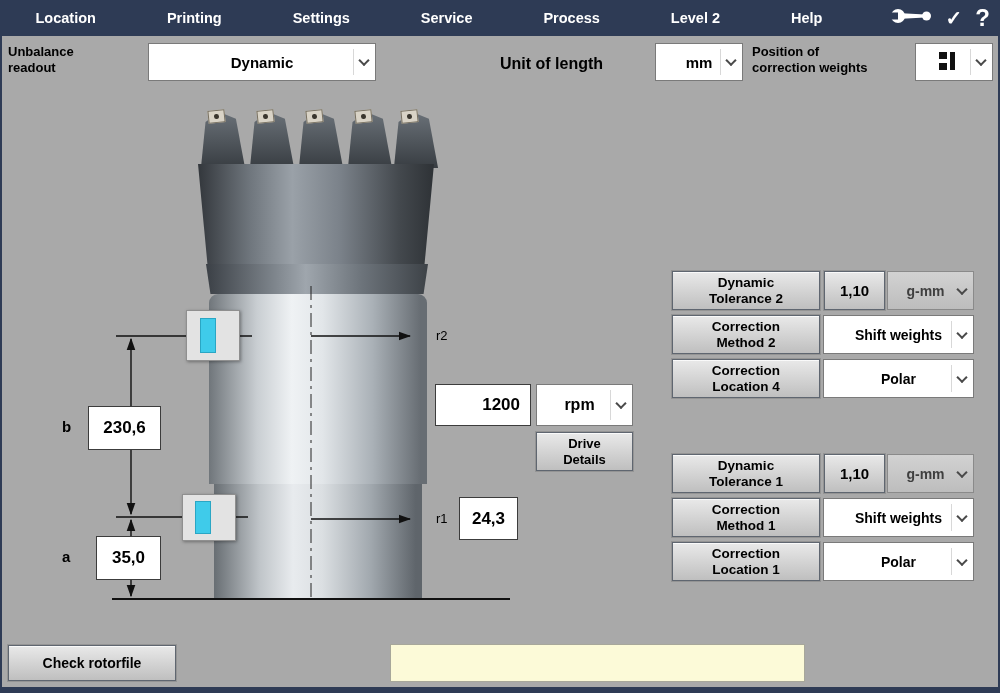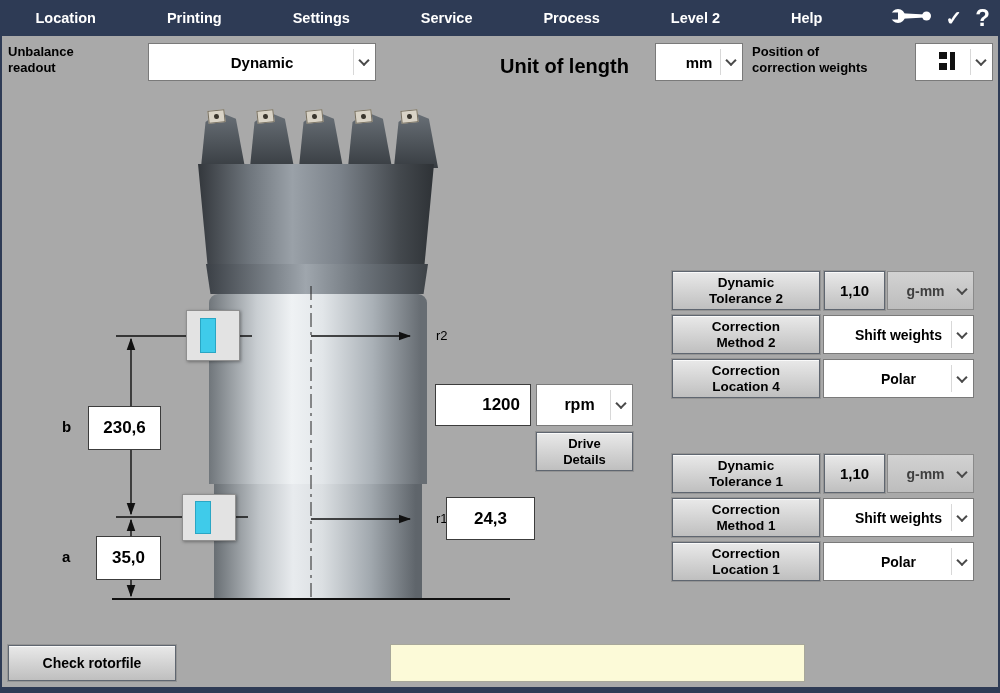--- a/index.html
+++ b/index.html
@@ -18,21 +18,21 @@
   .menubar { position:absolute; top:0; left:0; width:100%; height:36px; background:#2e3b55; z-index:30; }
   .menu-items { position:absolute; left:0; top:0; width:858px; height:36px; display:flex; align-items:center; justify-content:space-around; }
   .menu-item { color:#fff; font-size:14.5px; font-weight:bold; padding:0 6px; cursor:default; }
   .menu-icons { position:absolute; right:10px; top:0; height:36px; display:flex; align-items:center; gap:13px; }
   .icon-check { color:#fff; font-size:20px; font-weight:bold; line-height:1; }
   .icon-help  { color:#fff; font-size:24px; font-weight:bold; line-height:1; }
 
   
   .lbl { position:absolute; color:#000; font-weight:bold; }
   .lbl-2line { font-size:13px; line-height:16px; }
-  .lbl-1line { font-size:20px; }
+  .lbl-1line { font-size:16px; }
 
   .dd {
     position:absolute; background:#fff; border:1px solid #7a7a7a;
     display:flex; align-items:center; justify-content:center;
     font-weight:bold; font-size:15px; color:#000; cursor:default;
   }
   .dd .dd-sep { position:absolute; right:21px; top:5px; bottom:5px; width:1px; background:#d8d8d8; }
   .chev {
     position:absolute; right:7px; top:50%; width:8px; height:8px;
     border-right:2px solid #4a4a4a; border-bottom:2px solid #4a4a4a;
@@ -193,21 +193,21 @@
 
   <div class="dim-label" style="left:62px; top:418px; font-weight:bold; font-size:15px;">b</div>
   <div class="whitebox" style="left:88px; top:406px; width:73px; height:44px; z-index:8;">230,6</div>
 
   <div class="dim-label" style="left:62px; top:548px; font-weight:bold; font-size:15px;">a</div>
   <div class="whitebox" style="left:96px; top:536px; width:65px; height:44px; z-index:8;">35,0</div>
 
   <div class="dim-label" style="left:436px; top:328px; font-size:13px;">r2</div>
 
   <div class="dim-label" style="left:436px; top:511px; font-size:13px;">r1</div>
-  <div class="whitebox" style="left:446px; top:497px; width:89px; height:43px; z-index:8;">24,3</div>
+  <div class="whitebox" style="left:459px; top:497px; width:59px; height:43px; z-index:8;">24,3</div>
 
   <div class="whitebox right" style="left:435px; top:384px; width:96px; height:42px; z-index:8;">1200</div>
   <div class="dd" style="left:536px; top:384px; width:97px; height:42px; z-index:8; font-size:16px;">
     <span style="margin-right:10px;">rpm</span>
     <span class="dd-sep"></span>
     <span class="chev"></span>
   </div>
   <div class="btn3d btn-normalweight" style="left:536px; top:432px; width:97px; height:39px; z-index:8;">
     <div>Drive</div>
     <div>Details</div>

